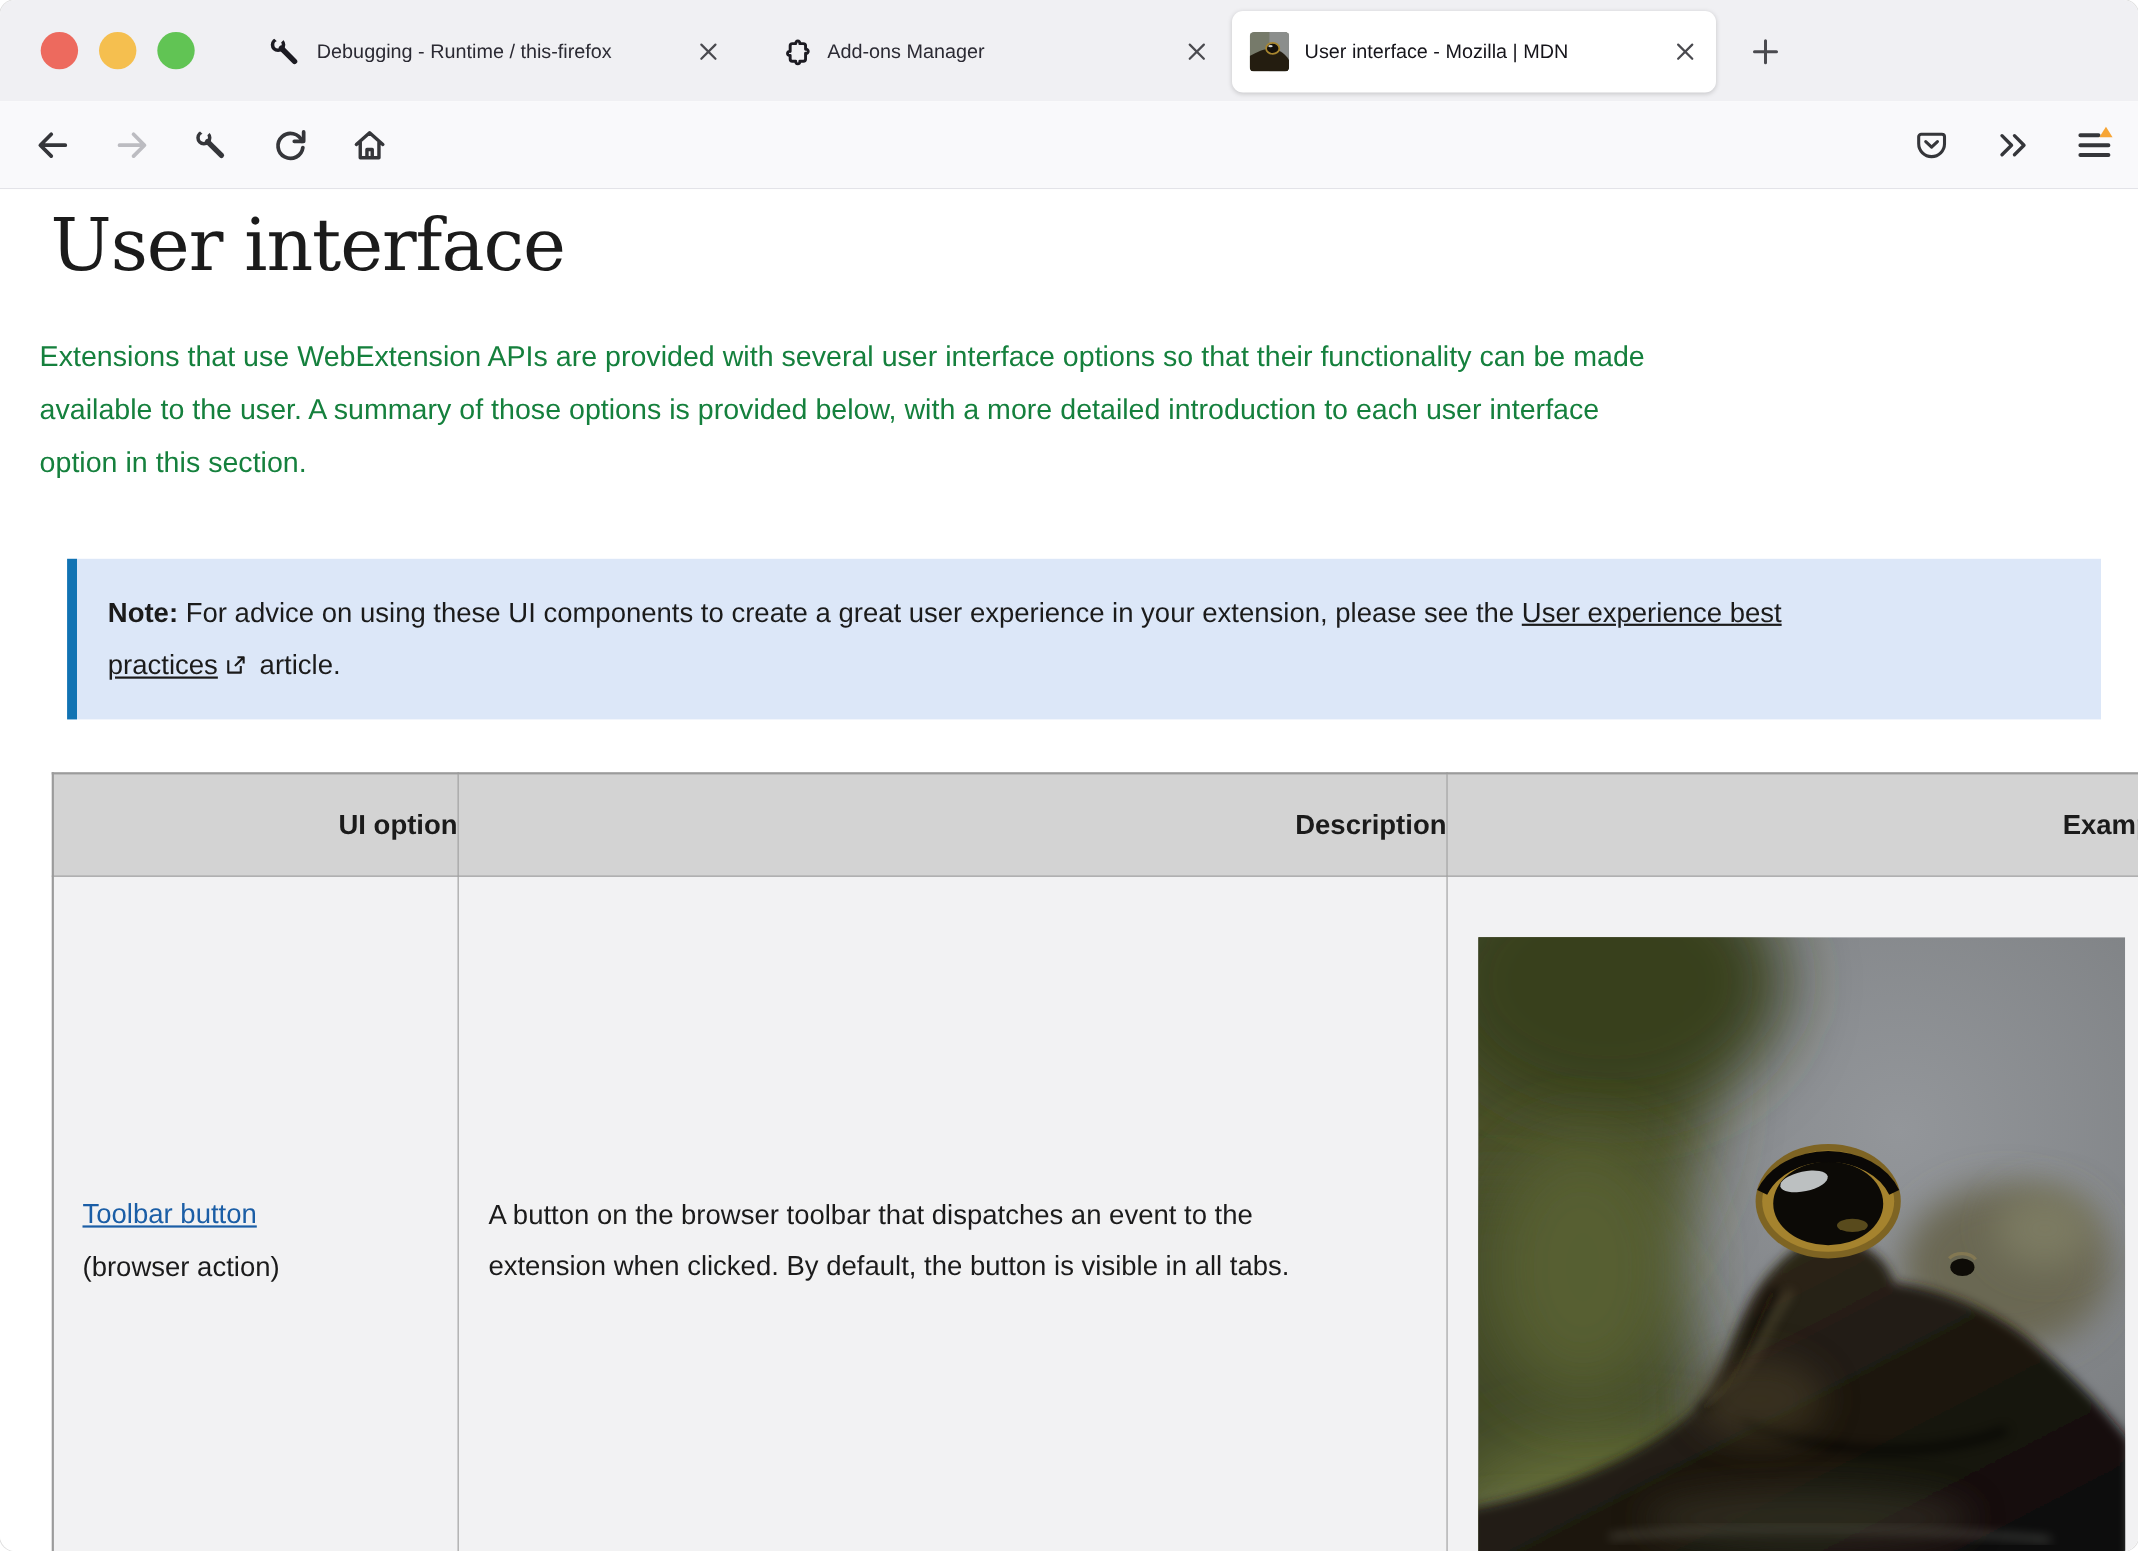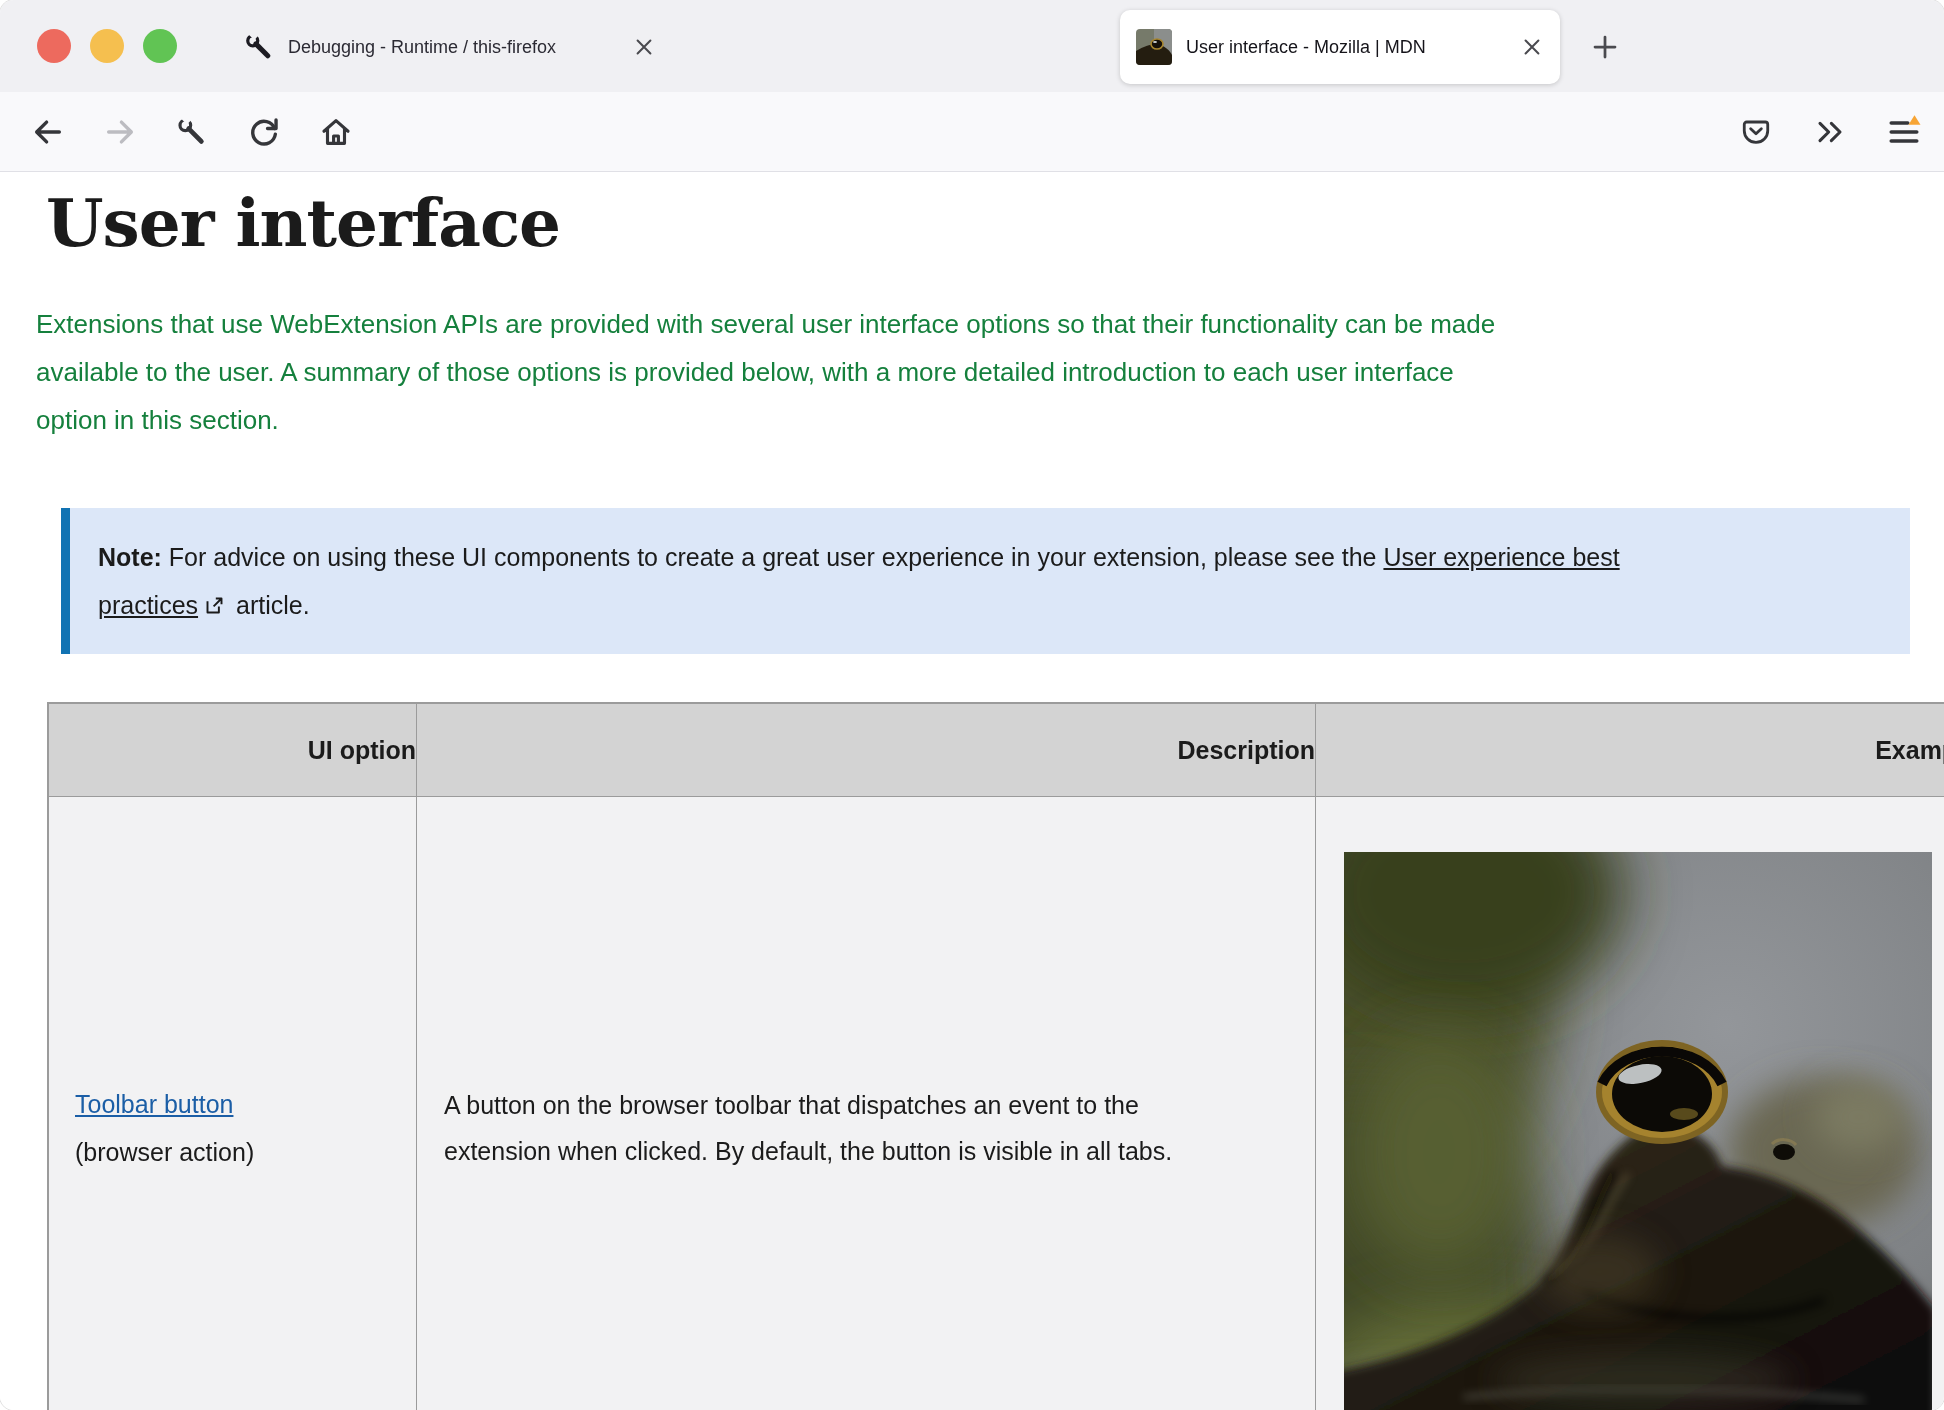--- a/index.html
+++ b/index.html
@@ -31,21 +31,21 @@
   .navbtn{position:absolute;top:14px;width:52px;height:52px;border:none;background:none;padding:0;display:flex;align-items:center;justify-content:center;border-radius:8px;}
   .urlbar{position:absolute;left:465px;top:103px;width:1175px;height:58px;background:#f0f0f4;border-radius:10px;display:flex;align-items:center;}
   .urlicon{width:46px;height:46px;display:flex;align-items:center;justify-content:center;flex:0 0 auto;border:none;background:none;padding:0;}
   .urltext{position:relative;flex:1;font-size:21px;white-space:nowrap;overflow:hidden;margin-left:10px;height:30px;line-height:30px;}
   .u-gray{color:#5b5b66;}
   .u-dark{color:#0c0c0d;font-weight:bold;}
   .urlfade{position:absolute;right:0;top:0;bottom:0;width:90px;background:linear-gradient(to right,rgba(240,240,244,0),#f0f0f4);}
 
   
   .content{position:absolute;left:0;top:172px;width:1944px;height:1238px;background:#fff;}
-  h1.pagetitle{position:absolute;left:46px;top:12px;margin:0;font-family:"DejaVu Serif",serif;font-weight:bold;font-size:66px;color:#1b1b1b;letter-spacing:-1px;}
+  h1.pagetitle{position:absolute;left:46px;top:12px;margin:0;font-family:"DejaVu Serif",serif;font-weight:normal;font-size:66px;color:#1b1b1b;letter-spacing:-1px;}
   .intro{position:absolute;left:36px;top:128px;margin:0;max-width:1470px;font-size:26px;line-height:48px;color:#15803d;}
   .note{position:absolute;left:48px;top:336px;width:1849px;box-sizing:border-box;background:#dce7f8;border-left:9px solid #1173b3;padding:25px 30px 25px 28px;margin-left:13px;}
   .note p{margin:0;max-width:1540px;font-size:25px;line-height:48px;color:#1b1b1b;}
   .note a{color:#1b1b1b;text-decoration:underline;}
   .extlink{display:inline-block;vertical-align:-2px;margin:0 4px 0 6px;}
 
   table.uitable{position:absolute;left:47px;top:530px;width:1849px;border-collapse:collapse;table-layout:fixed;}
   .uitable th,.uitable td{border:1px solid #9b9b9b;font-size:25px;color:#1b1b1b;}
   .uitable{border:2px solid #9b9b9b;}
   .uitable th{background:#d3d3d3;height:92px;text-align:right;padding:0 0 0 26px;font-weight:bold;}
@@ -81,20 +81,33 @@
         </svg>
       </span>
       <span class="tabtitle"><span>Debugging - Runtime / this-firefox</span><i class="fadegray"></i></span>
       <button class="tabclose">
         <svg width="22" height="22" viewBox="0 0 24 24">
             <path d="M5 5l14 14M19 5L5 19" stroke="#4a4a4f" stroke-width="2.2" stroke-linecap="round"></path>
           </svg>
       </button>
     </div>
 
+    <div class="tab tab2">
+      <span class="tabicon">
+        <svg width="32" height="32" viewBox="0 0 24 24">
+          <path d="M8.5 4.5h2.3c-.3-2.4 3.1-2.4 2.8 0h2.4a1.5 1.5 0 0 1 1.5 1.5v2.3c2.4-.3 2.4 3.1 0 2.8V15a1.5 1.5 0 0 1-1.5 1.5h-2.4c.3 2.4-3.1 2.4-2.8 0H8.5A1.5 1.5 0 0 1 7 15v-2.4c-2.4.3-2.4-3.1 0-2.8V6a1.5 1.5 0 0 1 1.5-1.5z" fill="none" stroke="#1c1b22" stroke-width="2" stroke-linejoin="round" transform="translate(1.5 2)"></path>
+        </svg>
+      </span>
+      <span class="tabtitle"><span>Add-ons Manager</span></span>
+      <button class="tabclose">
+        <svg width="22" height="22" viewBox="0 0 24 24">
+            <path d="M5 5l14 14M19 5L5 19" stroke="#4a4a4f" stroke-width="2.2" stroke-linecap="round"></path>
+          </svg>
+      </button>
+    </div>
 
     <div class="tab tab-active">
       <span class="favicon">
         <svg width="36" height="36" viewBox="0 0 36 36">
           <rect width="36" height="36" fill="#767a6a"></rect>
           <rect x="18" width="18" height="36" fill="#8b8e8c"></rect>
           <path d="M0 22 C10 16 18 14 24 16 C30 18 34 22 36 26 L36 36 L0 36 Z" fill="#241d10"></path>
           <ellipse cx="21" cy="15" rx="6" ry="5" fill="#15100a" stroke="#a8862f" stroke-width="1.6"></ellipse>
           <ellipse cx="19" cy="13" rx="2" ry="1" fill="#cfd4d6"></ellipse>
         </svg>

